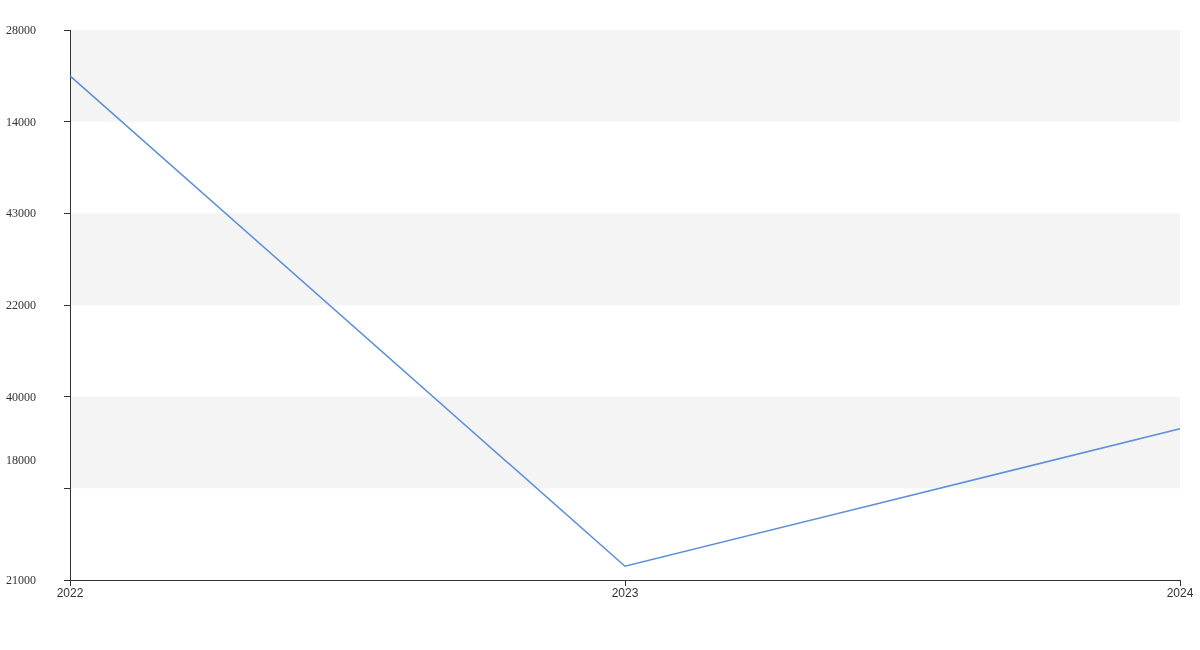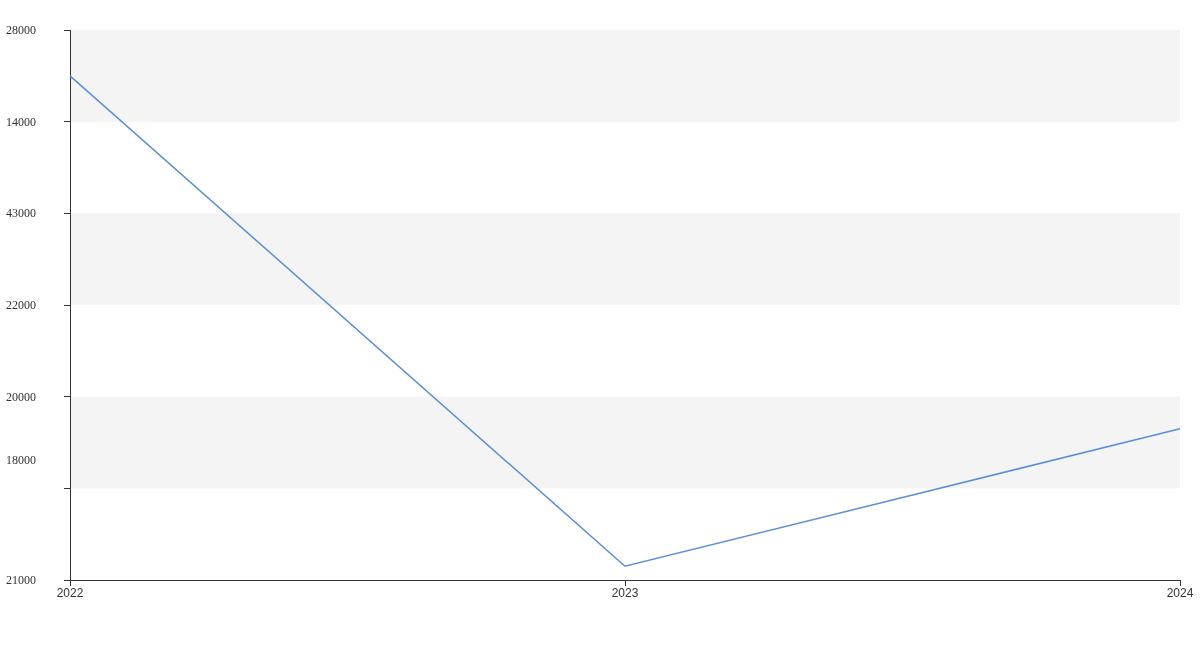--- a/index.html
+++ b/index.html
@@ -100,21 +100,21 @@
           <line x1="555" x2="555" y1="550" y2="556" class="axis-line"></line>
           <line x1="1110" x2="1110" y1="550" y2="556" class="axis-line"></line>
         </g>
       <polyline class="series-line" points="0,45.83333333333337 555,536.25 1110,398.75" stroke="#5b8fd6"></polyline>
     </svg>
   </div>
 
   <div>
       <div class="y-tick-label" style="top: 580px;">21000</div>
       <div class="y-tick-label" style="top: 460px;">18000</div>
-      <div class="y-tick-label" style="top: 396.667px;">20000</div>
+      <div class="y-tick-label" style="top: 396.667px;">40000</div>
       <div class="y-tick-label" style="top: 305px;">22000</div>
       <div class="y-tick-label" style="top: 213.333px;">43000</div>
       <div class="y-tick-label" style="top: 121.667px;">14000</div>
       <div class="y-tick-label" style="top: 30px;">28000</div>
     </div>
   <div>
       <div class="x-tick-label" style="left: 70px;">2022</div>
       <div class="x-tick-label" style="left: 625px;">2023</div>
       <div class="x-tick-label" style="left: 1180px;">2024</div>
     </div>

